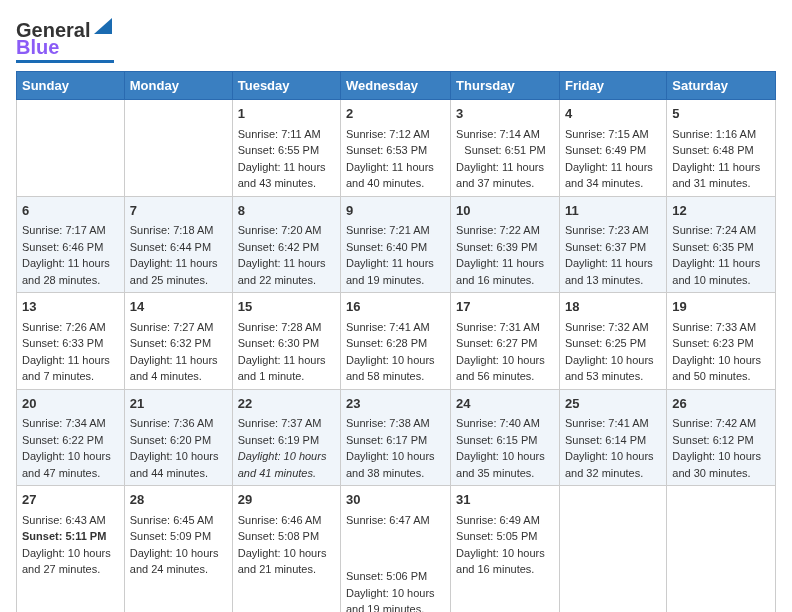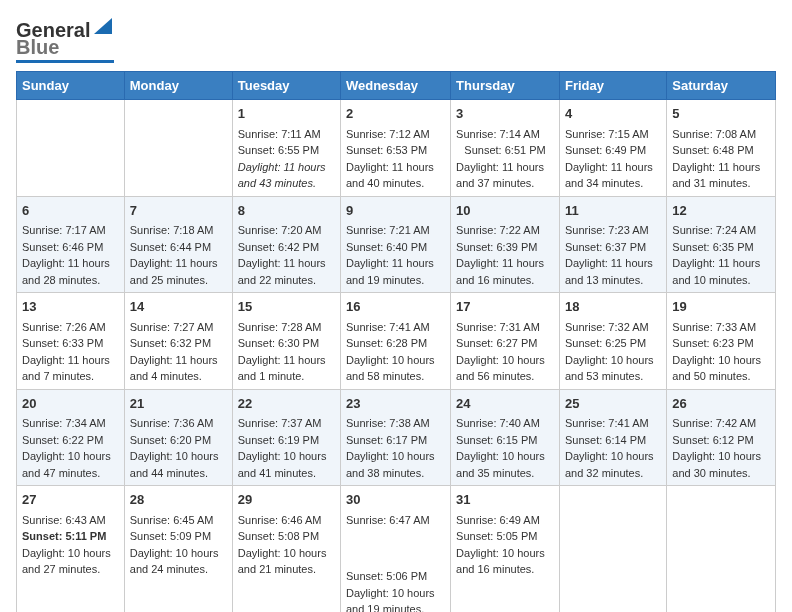--- a/index.html
+++ b/index.html
@@ -89,21 +89,21 @@
   <div class="logo">
     <div style="display:flex; align-items:flex-end; gap:0;">
       <span class="logo-text"><span>General</span></span>
       <span style="display:inline-block; margin-left:2px;">
         <svg width="22" height="20" viewBox="0 0 22 20">
           <polygon points="2,18 20,2 20,18" fill="#1a6bb1"></polygon>
         </svg>
       </span>
     </div>
     <div style="display:flex; align-items:center; margin-top:-4px;">
-      <span style="font-size:20px; font-weight:bold; color:#333;"><span class="blue" style="color:#737373;">Blue</span></span>
+      <span style="font-size:20px; font-weight:bold; color:#333;"><span class="blue" style="color:#8b5cf6;">Blue</span></span>
     </div>
     <div class="logo-underline"></div>
   </div>
   <div class="title-block">
     <div class="month-title"></div>
     <div class="location-title"></div>
   </div>
 </div>
 
 <table>
@@ -119,21 +119,21 @@
       </tr>
   </thead>
   <tbody id="calendar-body">
       <tr>
         <td class="empty"></td>
         <td class="empty"></td>
         <td>
           <span class="day-num">1</span>
           <span style="display: block;">Sunrise: 7:11 AM</span>
           <span style="display: block;">Sunset: 6:55 PM</span>
-          <span style="display: block; font-style: italic;">Daylight: 11 hours and 43 minutes.</span>
+          <span style="display: block;">Daylight: 11 hours and 43 minutes.</span>
         </td>
         <td>
           <span class="day-num">2</span>
           <span style="display: block;">Sunrise: 7:12 AM</span>
           <span style="display: block;">Sunset: 6:53 PM</span>
           <span style="display: block;">Daylight: 11 hours and 40 minutes.</span>
         </td>
         <td>
           <span class="day-num">3</span>
           <span style="display: block;">Sunrise: 7:14 AM</span>
@@ -141,21 +141,21 @@
           <span style="display: block;">Daylight: 11 hours and 37 minutes.</span>
         </td>
         <td>
           <span class="day-num">4</span>
           <span style="display: block;">Sunrise: 7:15 AM</span>
           <span style="display: block;">Sunset: 6:49 PM</span>
           <span style="display: block;">Daylight: 11 hours and 34 minutes.</span>
         </td>
         <td>
           <span class="day-num">5</span>
-          <span style="display: block;">Sunrise: 7:08 AM</span>
+          <span style="display: block;">Sunrise: 1:16 AM</span>
           <span style="display: block;">Sunset: 6:48 PM</span>
           <span style="display: block;">Daylight: 11 hours and 31 minutes.</span>
         </td>
       </tr>
       <tr>
         <td>
           <span class="day-num">6</span>
           <span style="display: block;">Sunrise: 7:17 AM</span>
           <span style="display: block;">Sunset: 6:46 PM</span>
           <span style="display: block;">Daylight: 11 hours and 28 minutes.</span>
@@ -251,21 +251,21 @@
         <td>
           <span class="day-num">21</span>
           <span style="display: block;">Sunrise: 7:36 AM</span>
           <span style="display: block;">Sunset: 6:20 PM</span>
           <span style="display: block;">Daylight: 10 hours and 44 minutes.</span>
         </td>
         <td>
           <span class="day-num">22</span>
           <span style="display: block;">Sunrise: 7:37 AM</span>
           <span style="display: block;">Sunset: 6:19 PM</span>
-          <span style="display: block;">Daylight: 10 hours and 41 minutes.</span>
+          <span style="display: block; font-style: italic;">Daylight: 10 hours and 41 minutes.</span>
         </td>
         <td>
           <span class="day-num">23</span>
           <span style="display: block;">Sunrise: 7:38 AM</span>
           <span style="display: block;">Sunset: 6:17 PM</span>
           <span style="display: block;">Daylight: 10 hours and 38 minutes.</span>
         </td>
         <td>
           <span class="day-num">24</span>
           <span style="display: block;">Sunrise: 7:40 AM</span>

